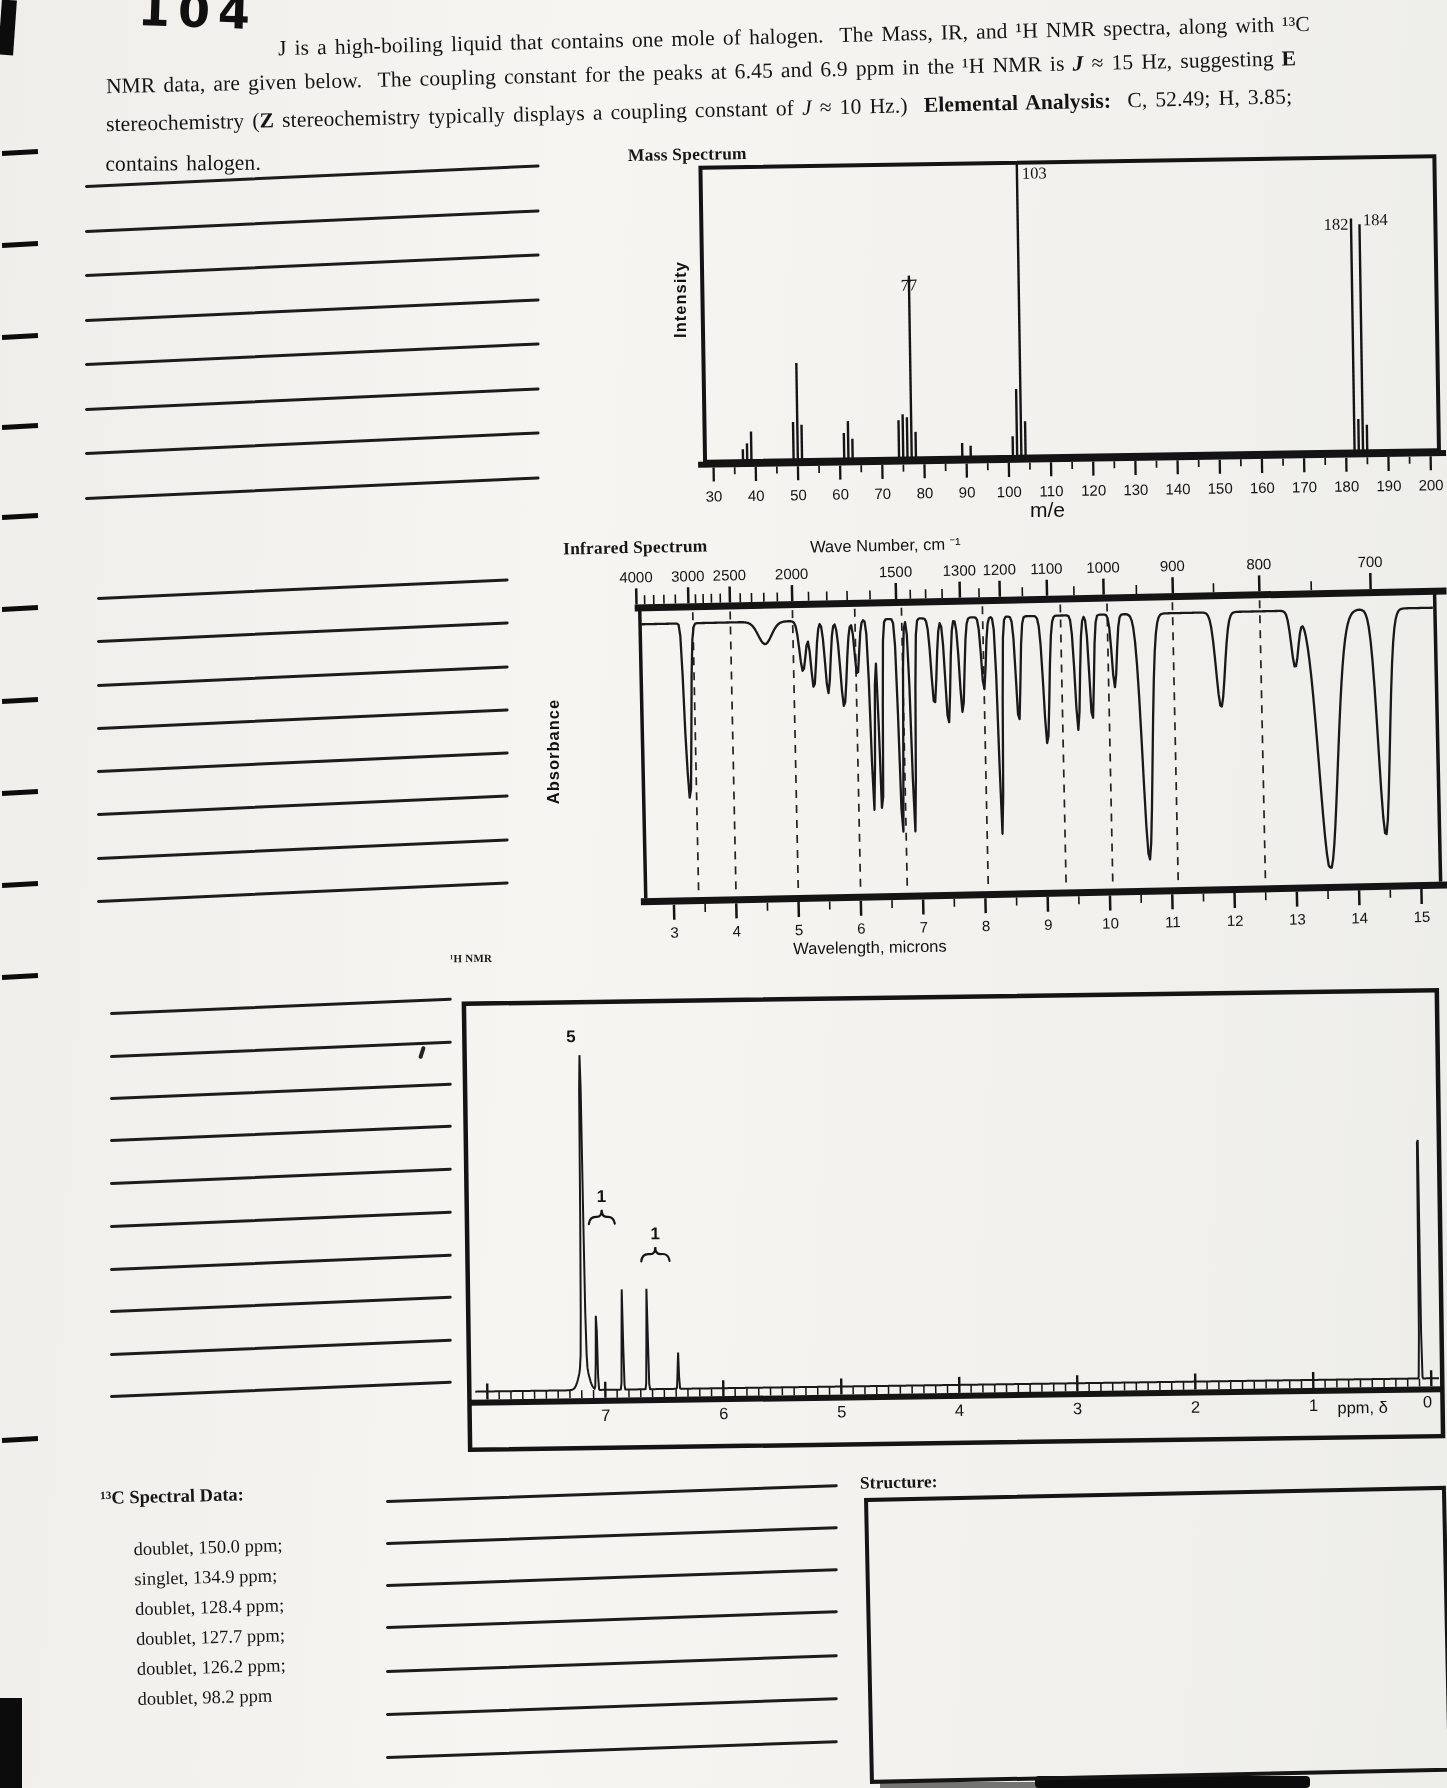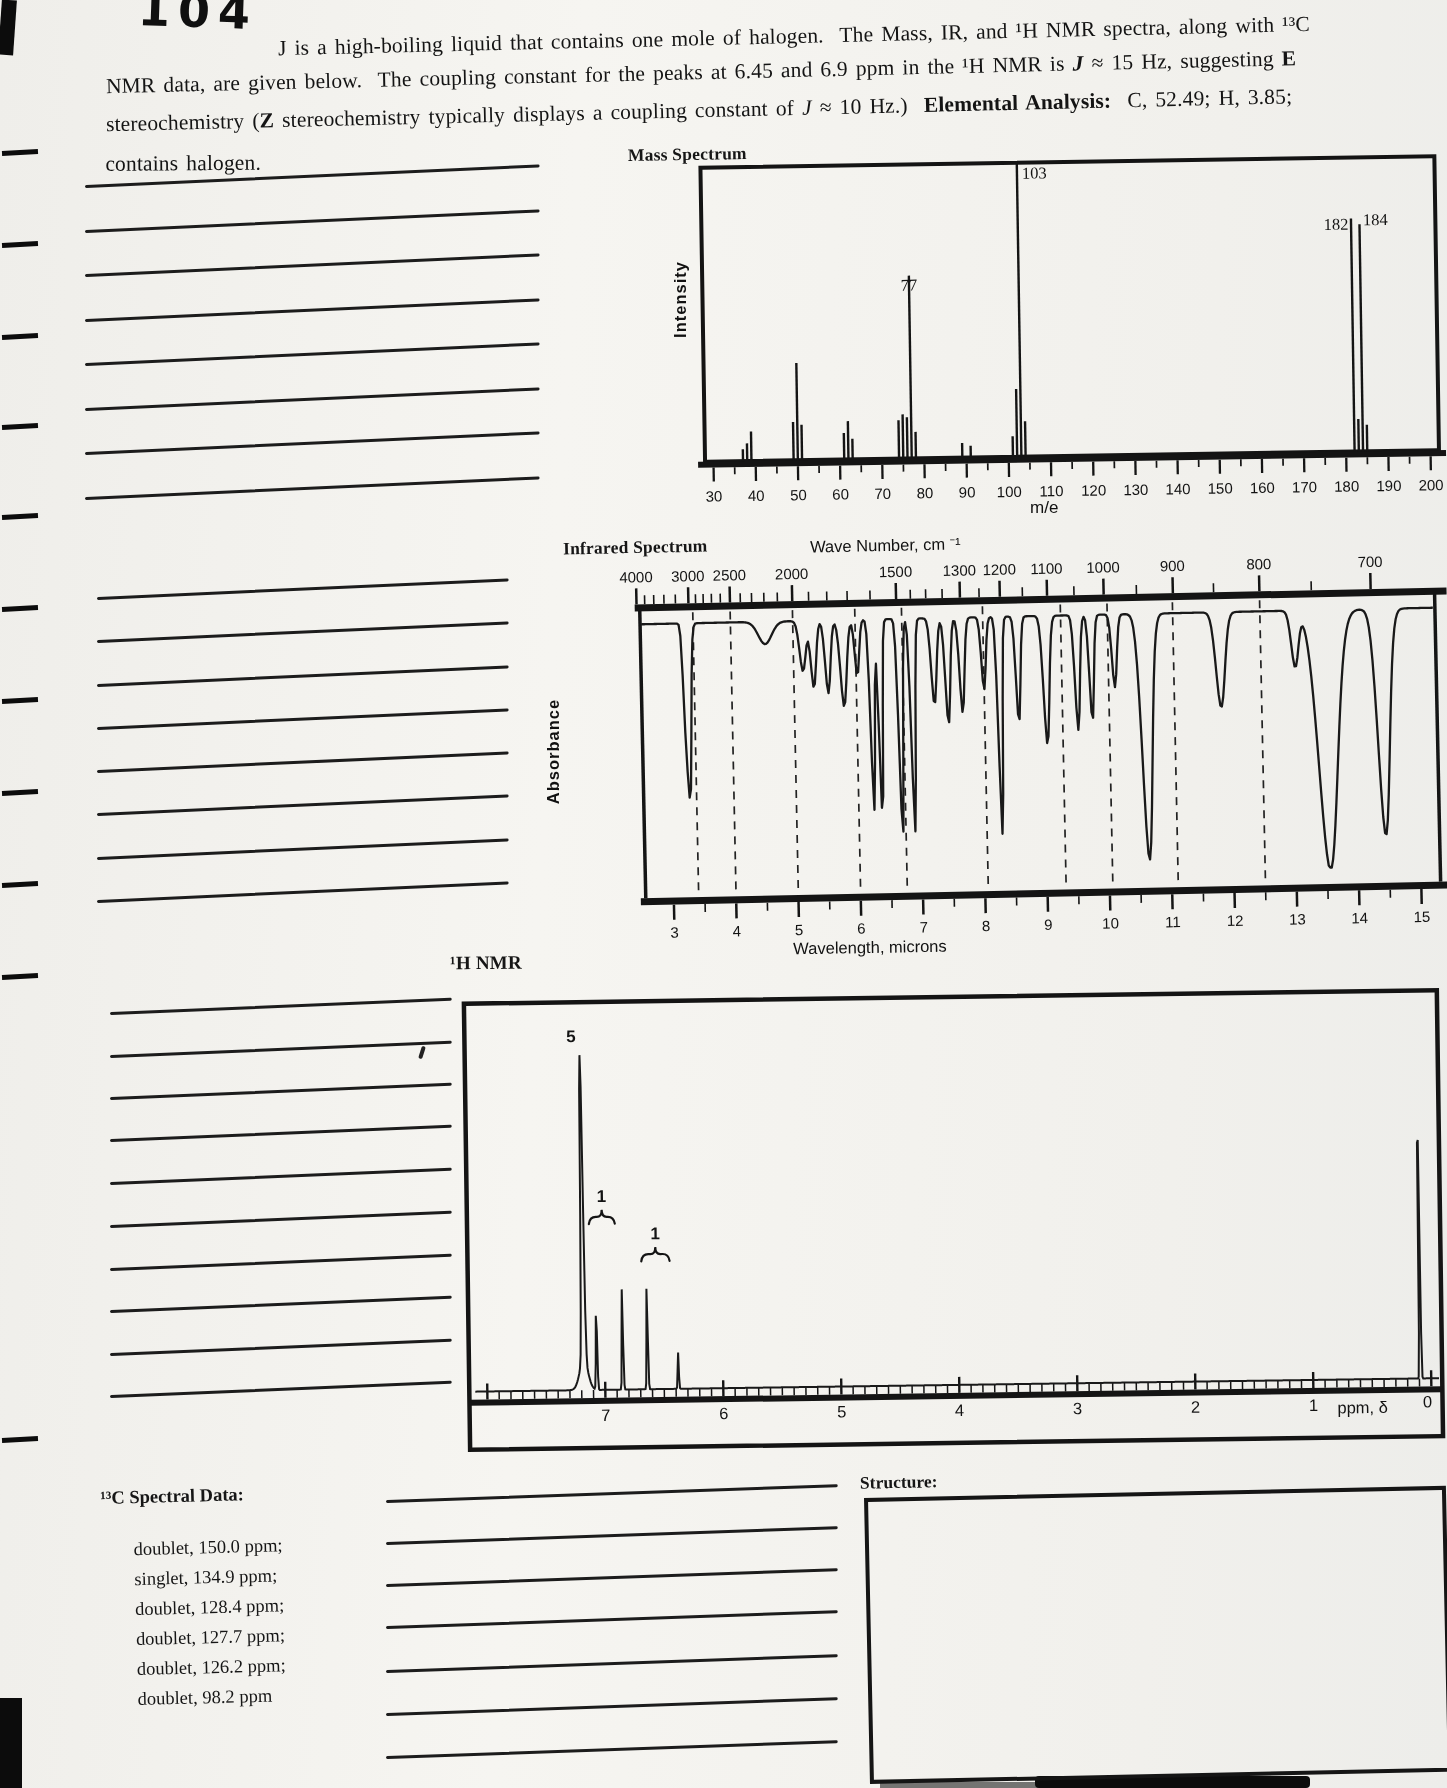--- a/index.html
+++ b/index.html
@@ -188,21 +188,21 @@
       <line x1="335.5977011494253" y1="338" x2="335.5977011494253" y2="302.6" stroke="#141414" stroke-width="2.4"></line>
       <line x1="664.6321839080459" y1="338" x2="664.6321839080459" y2="104.94999999999999" stroke="#141414" stroke-width="2.4"></line>
       <line x1="668.8505747126437" y1="338" x2="668.8505747126437" y2="305.55" stroke="#141414" stroke-width="2.4"></line>
       <line x1="673.0689655172414" y1="338" x2="673.0689655172414" y2="110.85" stroke="#141414" stroke-width="2.4"></line>
       <line x1="677.2873563218391" y1="338" x2="677.2873563218391" y2="311.45" stroke="#141414" stroke-width="2.4"></line>
       <text x="336.37931034482756" y="60" text-anchor="start" class="slabel">103</text>
       <text x="221.70114942528735" y="170" text-anchor="middle" class="slabel">77</text>
       <text x="649.6321839080459" y="116" text-anchor="middle" class="slabel">182</text>
       <text x="689.0689655172414" y="112" text-anchor="middle" class="slabel">184</text>
     </svg>
-  <div class="axlabel" style="left:1030px;top:498px;font-size:17px;">m/e</div>
+  <div class="axlabel" style="left:1030px;top:498px;font-size:21px;">m/e</div>
 
   <div class="ctitle" style="left:563px;top:537px;transform:rotate(-1.2deg);">Infrared Spectrum</div>
   <div class="axlabel" style="left:810px;top:533px;transform:rotate(-1.2deg);">Wave Number, cm ⁻¹</div>
   <div class="vlabel" style="left:473px;top:742px;">Absorbance</div>
   <svg id="ir-svg" style="left:628px;top:556px;transform:rotate(-1.2deg);transform-origin:center;" width="822" height="410" viewBox="0 0 822 410">
       <rect x="10" y="40" width="812" height="7" fill="#141414"></rect>
       <rect x="10" y="334" width="812" height="7" fill="#141414"></rect>
       <line x1="15" y1="46" x2="15" y2="334" stroke="#141414" stroke-width="3.5"></line>
       <line x1="810" y1="46" x2="810" y2="334" stroke="#141414" stroke-width="3.5"></line>
       <line x1="11.885000000000012" y1="24" x2="11.885000000000012" y2="40" stroke="#141414" stroke-width="2.5"></line>
@@ -299,21 +299,21 @@
       <line x1="276.66" y1="49" x2="276.66" y2="332" stroke="#222" stroke-width="1.7" stroke-dasharray="8 7"></line>
       <line x1="357.65000000000003" y1="49" x2="357.65000000000003" y2="332" stroke="#222" stroke-width="1.7" stroke-dasharray="8 7"></line>
       <line x1="435.52500000000003" y1="49" x2="435.52500000000003" y2="332" stroke="#222" stroke-width="1.7" stroke-dasharray="8 7"></line>
       <line x1="482.25000000000006" y1="49" x2="482.25000000000006" y2="332" stroke="#222" stroke-width="1.7" stroke-dasharray="8 7"></line>
       <line x1="547.665" y1="49" x2="547.665" y2="332" stroke="#222" stroke-width="1.7" stroke-dasharray="8 7"></line>
       <line x1="634.8849999999999" y1="49" x2="634.8849999999999" y2="332" stroke="#222" stroke-width="1.7" stroke-dasharray="8 7"></line>
       <path d="M16.0,60.0L17.5,60.0L19.0,60.0L20.5,60.0L22.0,60.0L23.5,60.0L25.0,60.0L26.5,60.0L28.0,60.0L29.5,60.0L31.0,60.0L32.5,60.0L34.0,60.0L35.5,60.0L37.0,60.0L38.5,60.0L40.0,60.0L41.5,60.0L43.0,60.0L44.5,60.0L46.0,60.0L47.5,60.0L49.0,60.0L50.5,60.0L52.0,60.1L53.5,61.4L55.0,72.3L56.5,112.1L58.0,169.2L59.5,208.5L61.0,234.3L62.5,225.7L64.0,171.7L65.5,111.6L67.0,76.2L68.5,63.5L70.0,60.5L71.5,60.1L73.0,60.0L74.5,60.0L76.0,60.0L77.5,60.0L79.0,60.0L80.5,60.0L82.0,60.0L83.5,60.0L85.0,60.0L86.5,60.0L88.0,60.0L89.5,60.0L91.0,60.0L92.5,60.0L94.0,60.0L95.5,60.0L97.0,60.0L98.5,60.0L100.0,60.0L101.5,60.0L103.0,60.0L104.5,60.0L106.0,60.0L107.5,60.0L109.0,60.0L110.5,60.0L112.0,60.0L113.5,60.0L115.0,60.0L116.5,60.0L118.0,60.1L119.5,60.2L121.0,60.4L122.5,60.8L124.0,61.4L125.5,62.3L127.0,63.6L128.5,65.5L130.0,67.8L131.5,70.6L133.0,73.6L134.5,76.6L136.0,79.3L137.5,81.3L139.0,82.3L140.5,82.2L142.0,81.0L143.5,78.8L145.0,76.0L146.5,73.0L148.0,70.0L149.5,67.3L151.0,65.1L152.5,63.3L154.0,62.1L155.5,61.2L157.0,60.7L158.5,60.4L160.0,60.2L161.5,60.1L163.0,60.0L164.5,60.0L166.0,60.1L167.5,60.4L169.0,61.8L170.5,65.5L172.0,73.7L173.5,86.7L175.0,101.0L176.5,109.8L178.0,107.8L179.5,96.7L181.0,84.6L182.5,80.8L184.0,90.8L185.5,110.5L187.0,125.9L188.5,123.2L190.0,104.1L191.5,82.3L193.0,68.4L194.5,63.6L196.0,66.4L197.5,78.3L199.0,99.9L200.5,123.3L202.0,132.7L203.5,120.6L205.0,96.6L206.5,76.2L208.0,65.9L209.5,64.2L211.0,69.8L212.5,83.6L214.0,106.0L215.5,130.7L217.0,145.8L218.5,142.1L220.0,122.1L221.5,97.0L223.0,77.5L224.5,67.0L226.0,65.4L227.5,74.3L229.0,94.4L230.5,113.4L232.0,112.3L233.5,92.2L235.0,72.5L236.5,63.0L238.0,60.6L239.5,62.0L241.0,74.3L242.5,120.1L244.0,202.5L245.5,250.4L247.0,203.9L248.5,125.4L250.0,104.3L251.5,165.8L253.0,248.5L254.5,237.0L256.0,146.3L257.5,81.8L259.0,62.9L260.5,60.2L262.0,60.0L263.5,60.0L265.0,60.0L266.5,60.4L268.0,64.4L269.5,87.2L271.0,155.8L272.5,250.1L274.0,272.7L275.5,194.3L277.0,107.8L278.5,69.8L280.0,63.3L281.5,76.2L283.0,127.5L284.5,219.5L286.0,272.8L287.5,220.1L289.0,128.0L290.5,76.3L292.0,62.2L293.5,60.2L295.0,60.0L296.5,60.0L298.0,60.1L299.5,60.6L301.0,63.1L302.5,71.5L304.0,90.7L305.5,119.2L307.0,142.8L308.5,143.9L310.0,121.6L311.5,92.8L313.0,72.8L314.5,65.1L316.0,68.7L317.5,87.0L319.0,122.1L320.5,157.4L322.0,164.3L323.5,136.1L325.0,97.8L326.5,72.9L328.0,63.5L329.5,63.6L331.0,72.9L332.5,96.7L334.0,131.2L335.5,154.2L337.0,145.0L338.5,112.2L340.0,81.9L341.5,66.2L343.0,61.2L344.5,60.2L346.0,60.0L347.5,60.0L349.0,60.0L350.5,60.4L352.0,62.7L353.5,72.3L355.0,95.3L356.5,123.5L358.0,131.9L359.5,111.2L361.0,82.9L362.5,66.4L364.0,61.1L365.5,60.2L367.0,61.6L368.5,72.8L370.0,118.2L371.5,209.6L373.0,277.0L374.5,237.6L376.0,142.0L377.5,81.4L379.0,63.1L380.5,60.3L382.0,60.0L383.5,60.1L385.0,60.8L386.5,65.2L388.0,81.9L389.5,118.3L391.0,157.6L392.5,162.7L394.0,128.0L395.5,88.3L397.0,67.4L398.5,61.2L400.0,60.1L401.5,60.0L403.0,60.0L404.5,60.0L406.0,60.0L407.5,60.0L409.0,60.1L410.5,60.6L412.0,62.7L413.5,70.2L415.0,88.9L416.5,122.3L418.0,162.1L419.5,187.2L421.0,180.4L422.5,146.6L424.0,107.4L425.5,79.7L427.0,66.2L428.5,61.5L430.0,60.3L431.5,60.0L433.0,60.0L434.5,60.0L436.0,60.0L437.5,60.0L439.0,60.0L440.5,60.0L442.0,60.1L443.5,60.8L445.0,64.8L446.5,78.9L448.0,110.6L449.5,152.3L451.0,174.7L452.5,157.1L454.0,116.1L455.5,82.1L457.0,66.0L458.5,61.8L460.0,65.2L461.5,81.7L463.0,117.9L464.5,157.3L466.0,162.9L467.5,128.4L469.0,88.6L470.5,67.5L472.0,61.2L473.5,60.1L475.0,60.0L476.5,60.0L478.0,60.0L479.5,60.1L481.0,60.6L482.5,63.5L484.0,73.2L485.5,94.2L487.0,120.4L488.5,132.8L490.0,119.8L491.5,93.5L493.0,72.8L494.5,63.3L496.0,60.6L497.5,60.1L499.0,60.0L500.5,60.1L502.0,60.3L503.5,61.0L505.0,62.6L506.5,66.3L508.0,73.8L509.5,87.7L511.0,110.5L512.5,143.5L514.0,185.5L515.5,231.4L517.0,272.7L518.5,299.8L520.0,305.7L521.5,288.7L523.0,253.5L524.5,208.7L526.0,163.9L527.5,125.9L529.0,98.0L530.5,79.9L532.0,69.5L533.5,64.1L535.0,61.6L536.5,60.6L538.0,60.2L539.5,60.1L541.0,60.0L542.5,60.0L544.0,60.0L545.5,60.0L547.0,60.0L548.5,60.0L550.0,60.0L551.5,60.0L553.0,60.0L554.5,60.0L556.0,60.0L557.5,60.0L559.0,60.0L560.5,60.0L562.0,60.0L563.5,60.0L565.0,60.0L566.5,60.0L568.0,60.0L569.5,60.0L571.0,60.0L572.5,60.0L574.0,60.0L575.5,60.0L577.0,60.0L578.5,60.1L580.0,60.5L581.5,61.3L583.0,63.4L584.5,67.7L586.0,75.5L587.5,88.0L589.0,105.0L590.5,124.5L592.0,142.2L593.5,153.3L595.0,154.3L596.5,144.9L598.0,128.0L599.5,108.6L601.0,90.9L602.5,77.5L604.0,68.8L605.5,64.0L607.0,61.6L608.5,60.6L610.0,60.2L611.5,60.1L613.0,60.0L614.5,60.0L616.0,60.0L617.5,60.0L619.0,60.0L620.5,60.0L622.0,60.0L623.5,60.0L625.0,60.0L626.5,60.0L628.0,60.0L629.5,60.0L631.0,60.0L632.5,60.0L634.0,60.0L635.5,60.0L637.0,60.0L638.5,60.0L640.0,60.0L641.5,60.0L643.0,60.0L644.5,60.0L646.0,60.0L647.5,60.0L649.0,60.0L650.5,60.0L652.0,60.0L653.5,60.0L655.0,60.0L656.5,60.1L658.0,60.4L659.5,61.3L661.0,63.9L662.5,69.5L664.0,79.4L665.5,93.0L667.0,106.9L668.5,115.8L670.0,115.6L671.5,106.9L673.0,94.2L674.5,83.0L676.0,76.7L677.5,75.9L679.0,79.5L680.5,86.7L682.0,96.9L683.5,110.1L685.0,126.3L686.5,145.6L688.0,167.6L689.5,191.7L691.0,217.1L692.5,242.5L694.0,266.5L695.5,287.6L697.0,304.3L698.5,315.5L700.0,317.6L701.5,317.6L703.0,309.5L704.5,294.9L706.0,275.4L707.5,252.4L709.0,227.3L710.5,201.8L712.0,177.0L713.5,154.1L715.0,133.7L716.5,116.2L718.0,101.8L719.5,90.2L721.0,81.3L722.5,74.6L724.0,69.8L725.5,66.4L727.0,64.0L728.5,62.5L730.0,61.5L731.5,60.9L733.0,60.6L734.5,60.4L736.0,60.6L737.5,61.1L739.0,62.3L740.5,64.9L742.0,69.7L743.5,78.2L745.0,91.6L746.5,111.4L748.0,137.9L749.5,170.4L751.0,206.1L752.5,240.5L754.0,268.2L755.5,284.2L757.0,285.4L758.5,271.6L760.0,245.5L761.5,211.8L763.0,176.0L764.5,142.8L766.0,115.2L767.5,94.3L769.0,79.9L770.5,70.8L772.0,65.5L773.5,62.6L775.0,61.1L776.5,60.5L778.0,60.2L779.5,60.1L781.0,60.0L782.5,60.0L784.0,60.0L785.5,60.0L787.0,60.0L788.5,60.0L790.0,60.0L791.5,60.0L793.0,60.0L794.5,60.0L796.0,60.0L797.5,60.0L799.0,60.0L800.5,60.0L802.0,60.0L803.5,60.0L805.0,60.0L806.5,60.0L808.0,60.0" fill="none" stroke="#191919" stroke-width="2.3" stroke-linejoin="round"></path>
     </svg>
   <div class="axlabel" style="left:770px;top:938px;width:200px;text-align:center;transform:rotate(-1deg);">Wavelength, microns</div>
 
-  <div class="ctitle" style="left:450px;top:952px;font-size:19px;transform:rotate(-0.5deg);">¹H NMR</div>
+  <div class="ctitle" style="left:450px;top:952px;font-size:11px;transform:rotate(-0.5deg);">¹H NMR</div>
   <svg id="nmr-svg" style="left:453px;top:983px;transform:rotate(-0.8deg);transform-origin:center;" width="994" height="478" viewBox="0 0 994 478">
       <rect x="14" y="14" width="973" height="446" fill="none" stroke="#141414" stroke-width="4.5"></rect>
       <rect x="14" y="410" width="973" height="6" fill="#141414"></rect>
       <line x1="976" y1="410" x2="976" y2="394" stroke="#141414" stroke-width="2.4"></line>
       <line x1="964.2" y1="410" x2="964.2" y2="402" stroke="#141414" stroke-width="1.5"></line>
       <line x1="952.4" y1="410" x2="952.4" y2="402" stroke="#141414" stroke-width="1.5"></line>
       <line x1="940.6" y1="410" x2="940.6" y2="402" stroke="#141414" stroke-width="1.5"></line>
       <line x1="928.8" y1="410" x2="928.8" y2="402" stroke="#141414" stroke-width="1.5"></line>
       <line x1="917" y1="410" x2="917" y2="402" stroke="#141414" stroke-width="1.5"></line>
       <line x1="905.2" y1="410" x2="905.2" y2="402" stroke="#141414" stroke-width="1.5"></line>

